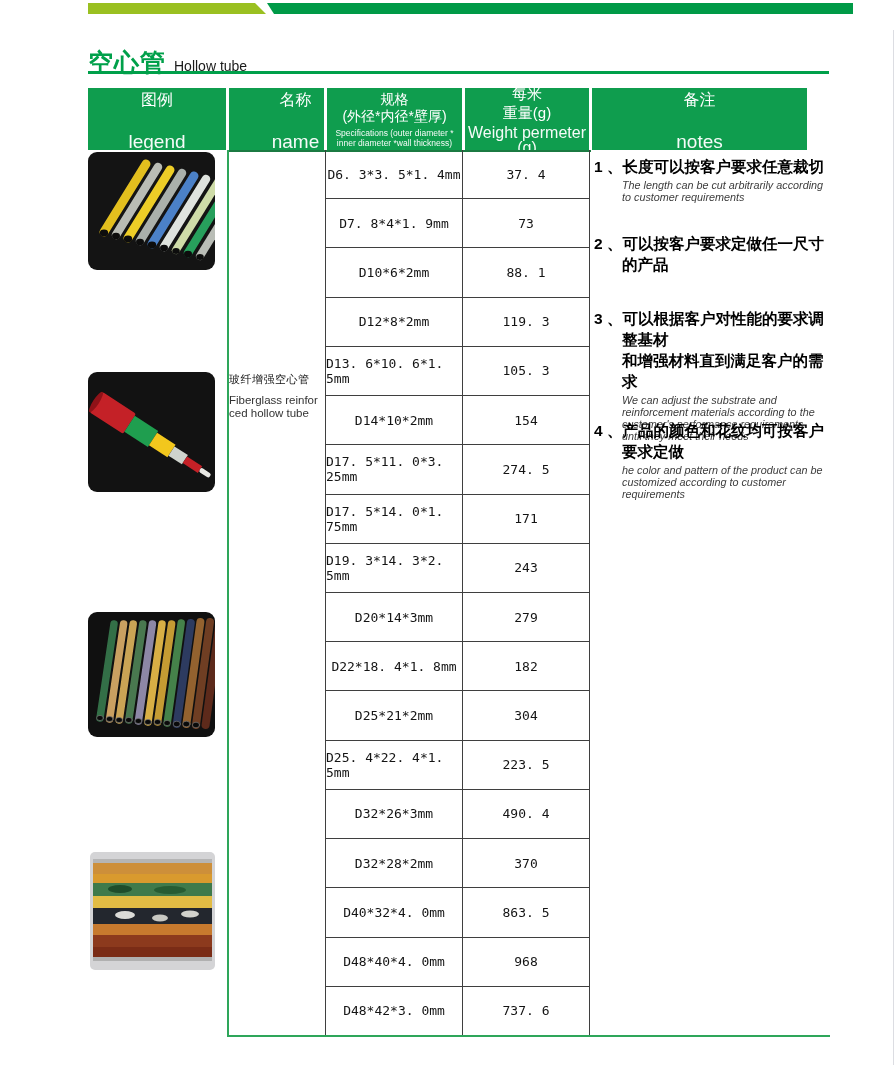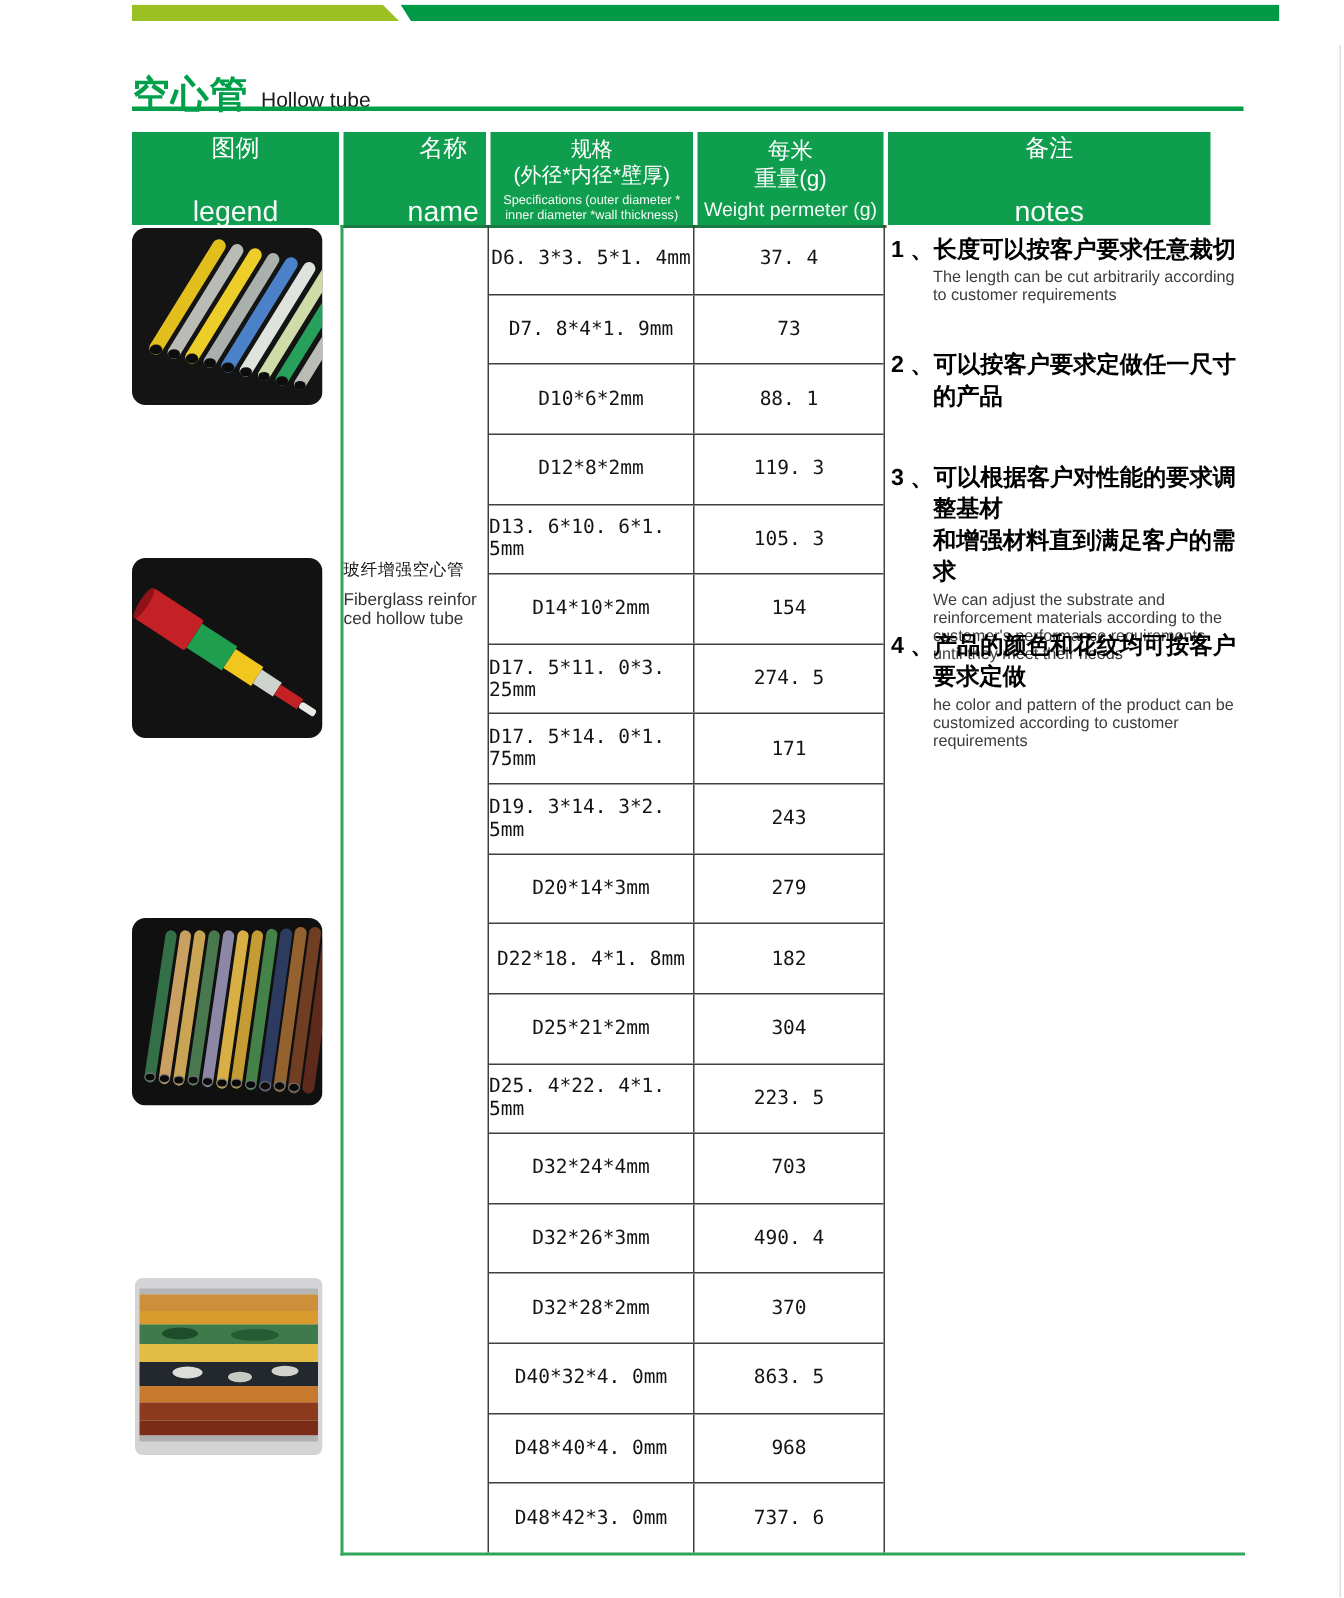--- a/index.html
+++ b/index.html
@@ -25,21 +25,21 @@
   .h-legend{left:88px;width:138px;}
   .h-name{left:229px;width:95px;padding-left:38px;}
   .h-spec{left:327px;width:135px;}
   .h-weight{left:465px;width:124px;}
   .h-notes{left:592px;width:215px;}
   .h-zh{font-size:16px;line-height:19px;white-space:pre-line;}
   .h-en{font-size:19px;line-height:15px;margin-top:25px;opacity:.96;font-weight:300;white-space:pre-line;}
   .h-spec .h-zh{font-size:14px;line-height:17px;}
   .h-spec .h-en{font-size:8.5px;line-height:10px;margin-top:3px;}
   .h-weight .h-zh{font-size:15px;line-height:19px;}
-  .h-weight .h-en{font-size:13px;margin-top:3px;text-align:right;}
+  .h-weight .h-en{font-size:16px;margin-top:3px;}
 
   
   .grid{position:absolute;left:325px;top:150px;width:265px;height:885px;
         display:flex;flex-direction:column;box-sizing:border-box;
         border-left:1px solid #3f3f3f;border-right:1px solid #3f3f3f;}
   .row{flex:1;display:flex;border-bottom:1px solid #3f3f3f;}
   .row:last-child{border-bottom:none;}
   .cell{display:flex;align-items:center;justify-content:center;
         font-family:"DejaVu Sans Mono",monospace;font-size:13px;color:#141414;}
   .cell.spec{width:136px;border-right:1px solid #3f3f3f;}
@@ -54,21 +54,21 @@
   
   .prodname{position:absolute;left:229px;top:372px;width:95px;}
   .prod-zh{font-size:11px;letter-spacing:.5px;color:#111;white-space:nowrap;}
   .prod-en{font-size:11.5px;line-height:13px;color:#333;margin-top:7px;white-space:pre-line;}
 
   
   .note{position:absolute;left:594px;width:240px;}
   .note-zh{font-size:15.5px;font-weight:bold;color:#000;line-height:21px;
            padding-left:28px;text-indent:-28px;white-space:pre-line;}
   .note-en{font-size:10.8px;color:#3c3c3c;line-height:12px;margin-left:28px;margin-top:2px;
-           white-space:pre-line;}
+           white-space:pre-line;font-style:italic;}
   .n1{top:156px;} .n2{top:233px;} .n3{top:308px;} .n4{top:420px;}
 
   .photo{position:absolute;}
 </style>
 </head>
 <body>
 
 <div class="page">
 
   <div class="bar-yellow"></div>
@@ -154,24 +154,20 @@
         <div class="cell spec">D22*18. 4*1. 8mm</div>
         <div class="cell weight">182</div>
       </div>
     <div class="row">
         <div class="cell spec">D25*21*2mm</div>
         <div class="cell weight">304</div>
       </div>
     <div class="row">
         <div class="cell spec">D25. 4*22. 4*1. 5mm</div>
         <div class="cell weight">223. 5</div>
-      </div>
-    <div class="row">
-        <div class="cell spec">D32*24*4mm</div>
-        <div class="cell weight">703</div>
       </div>
     <div class="row">
         <div class="cell spec">D32*26*3mm</div>
         <div class="cell weight">490. 4</div>
       </div>
     <div class="row">
         <div class="cell spec">D32*28*2mm</div>
         <div class="cell weight">370</div>
       </div>
     <div class="row">

